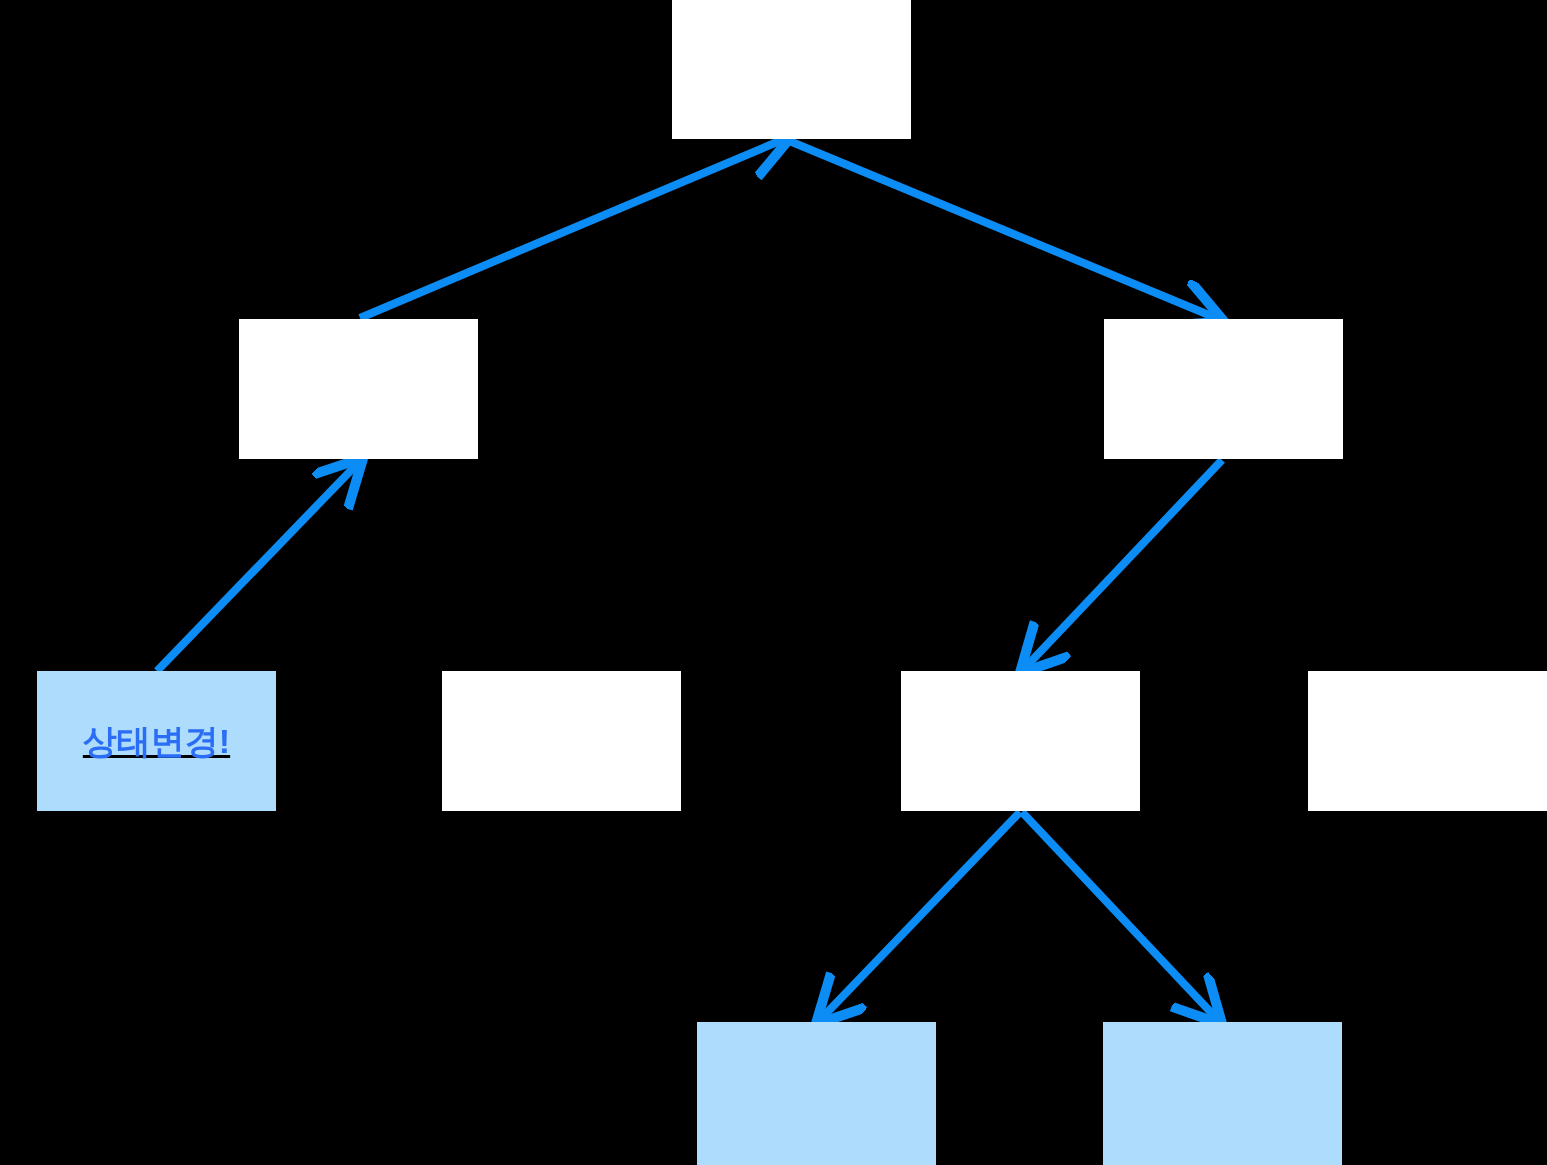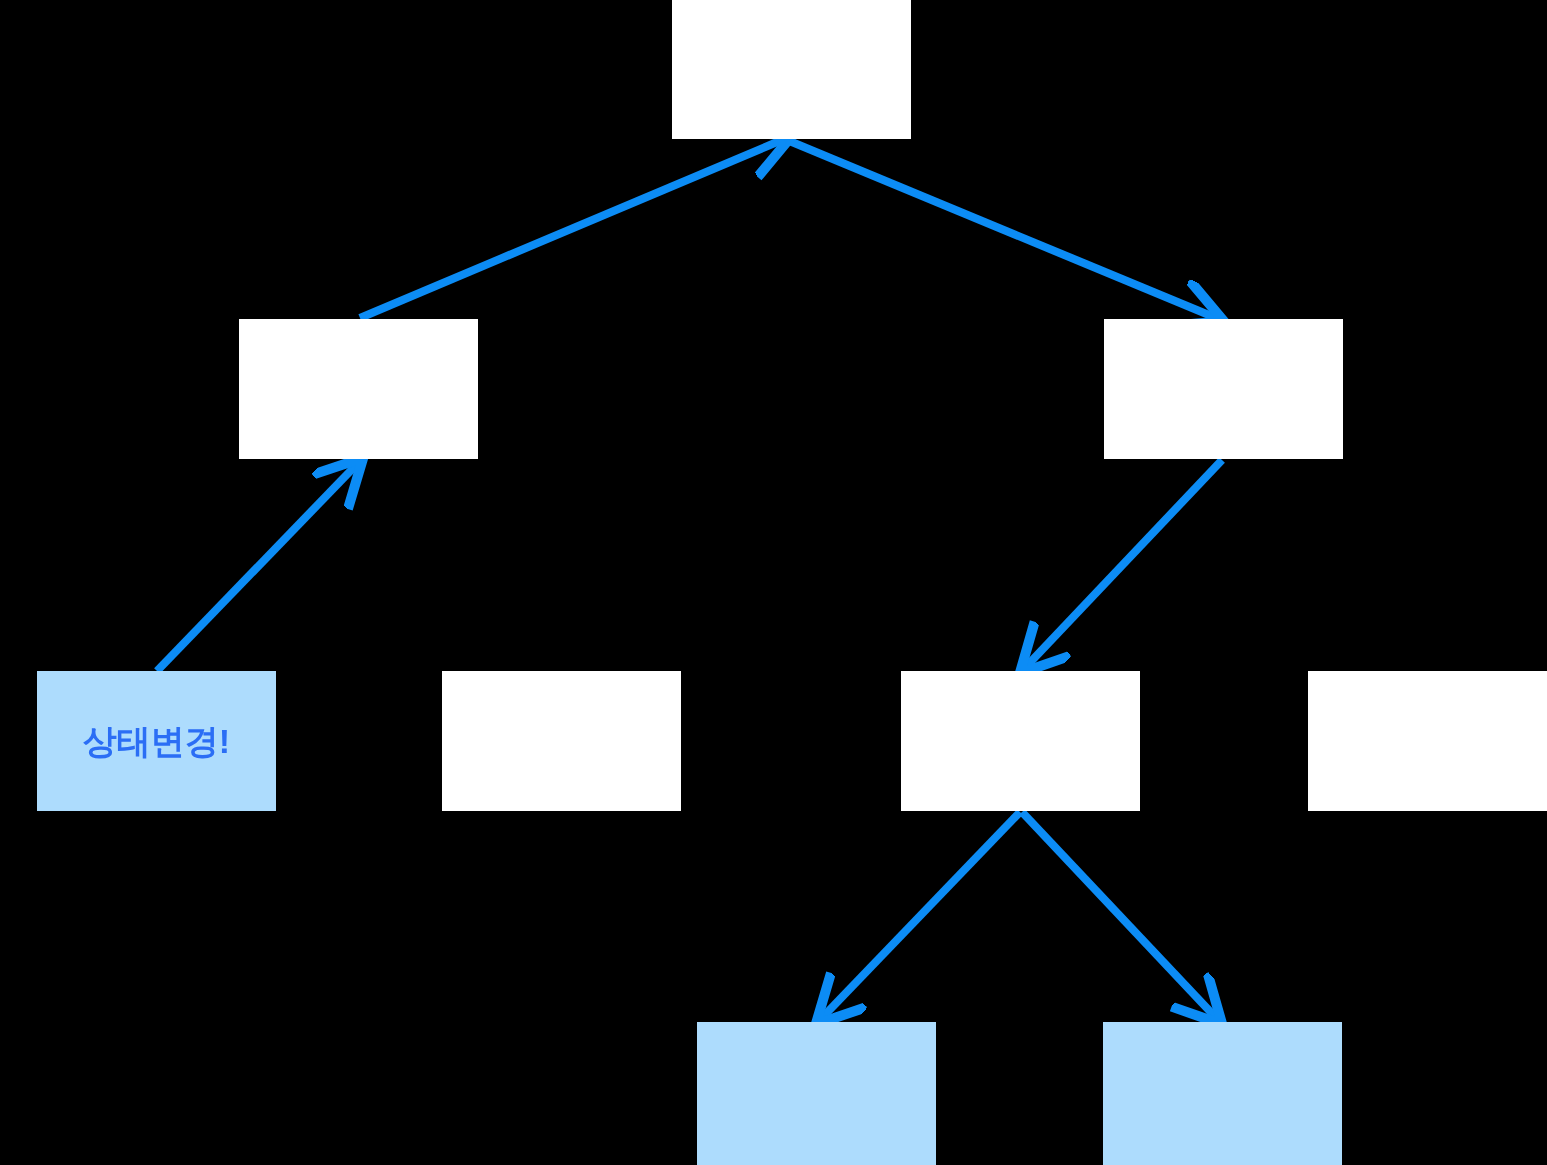--- a/index.html
+++ b/index.html
@@ -17,20 +17,21 @@
     font-family: "Liberation Sans", "DejaVu Sans", sans-serif;
   }
   .node {
     position: absolute;
     box-sizing: border-box;
     display: flex;
     align-items: center;
     justify-content: center;
     text-align: center;
     line-height: 1.25;
+    text-decoration: underline;
   }
   .node.blank {
     background: #FFFFFF;
   }
   .node.highlight {
     background: #ADDCFD;
   }
   .node-label {
     font-size: 34px;
     font-weight: bold;

